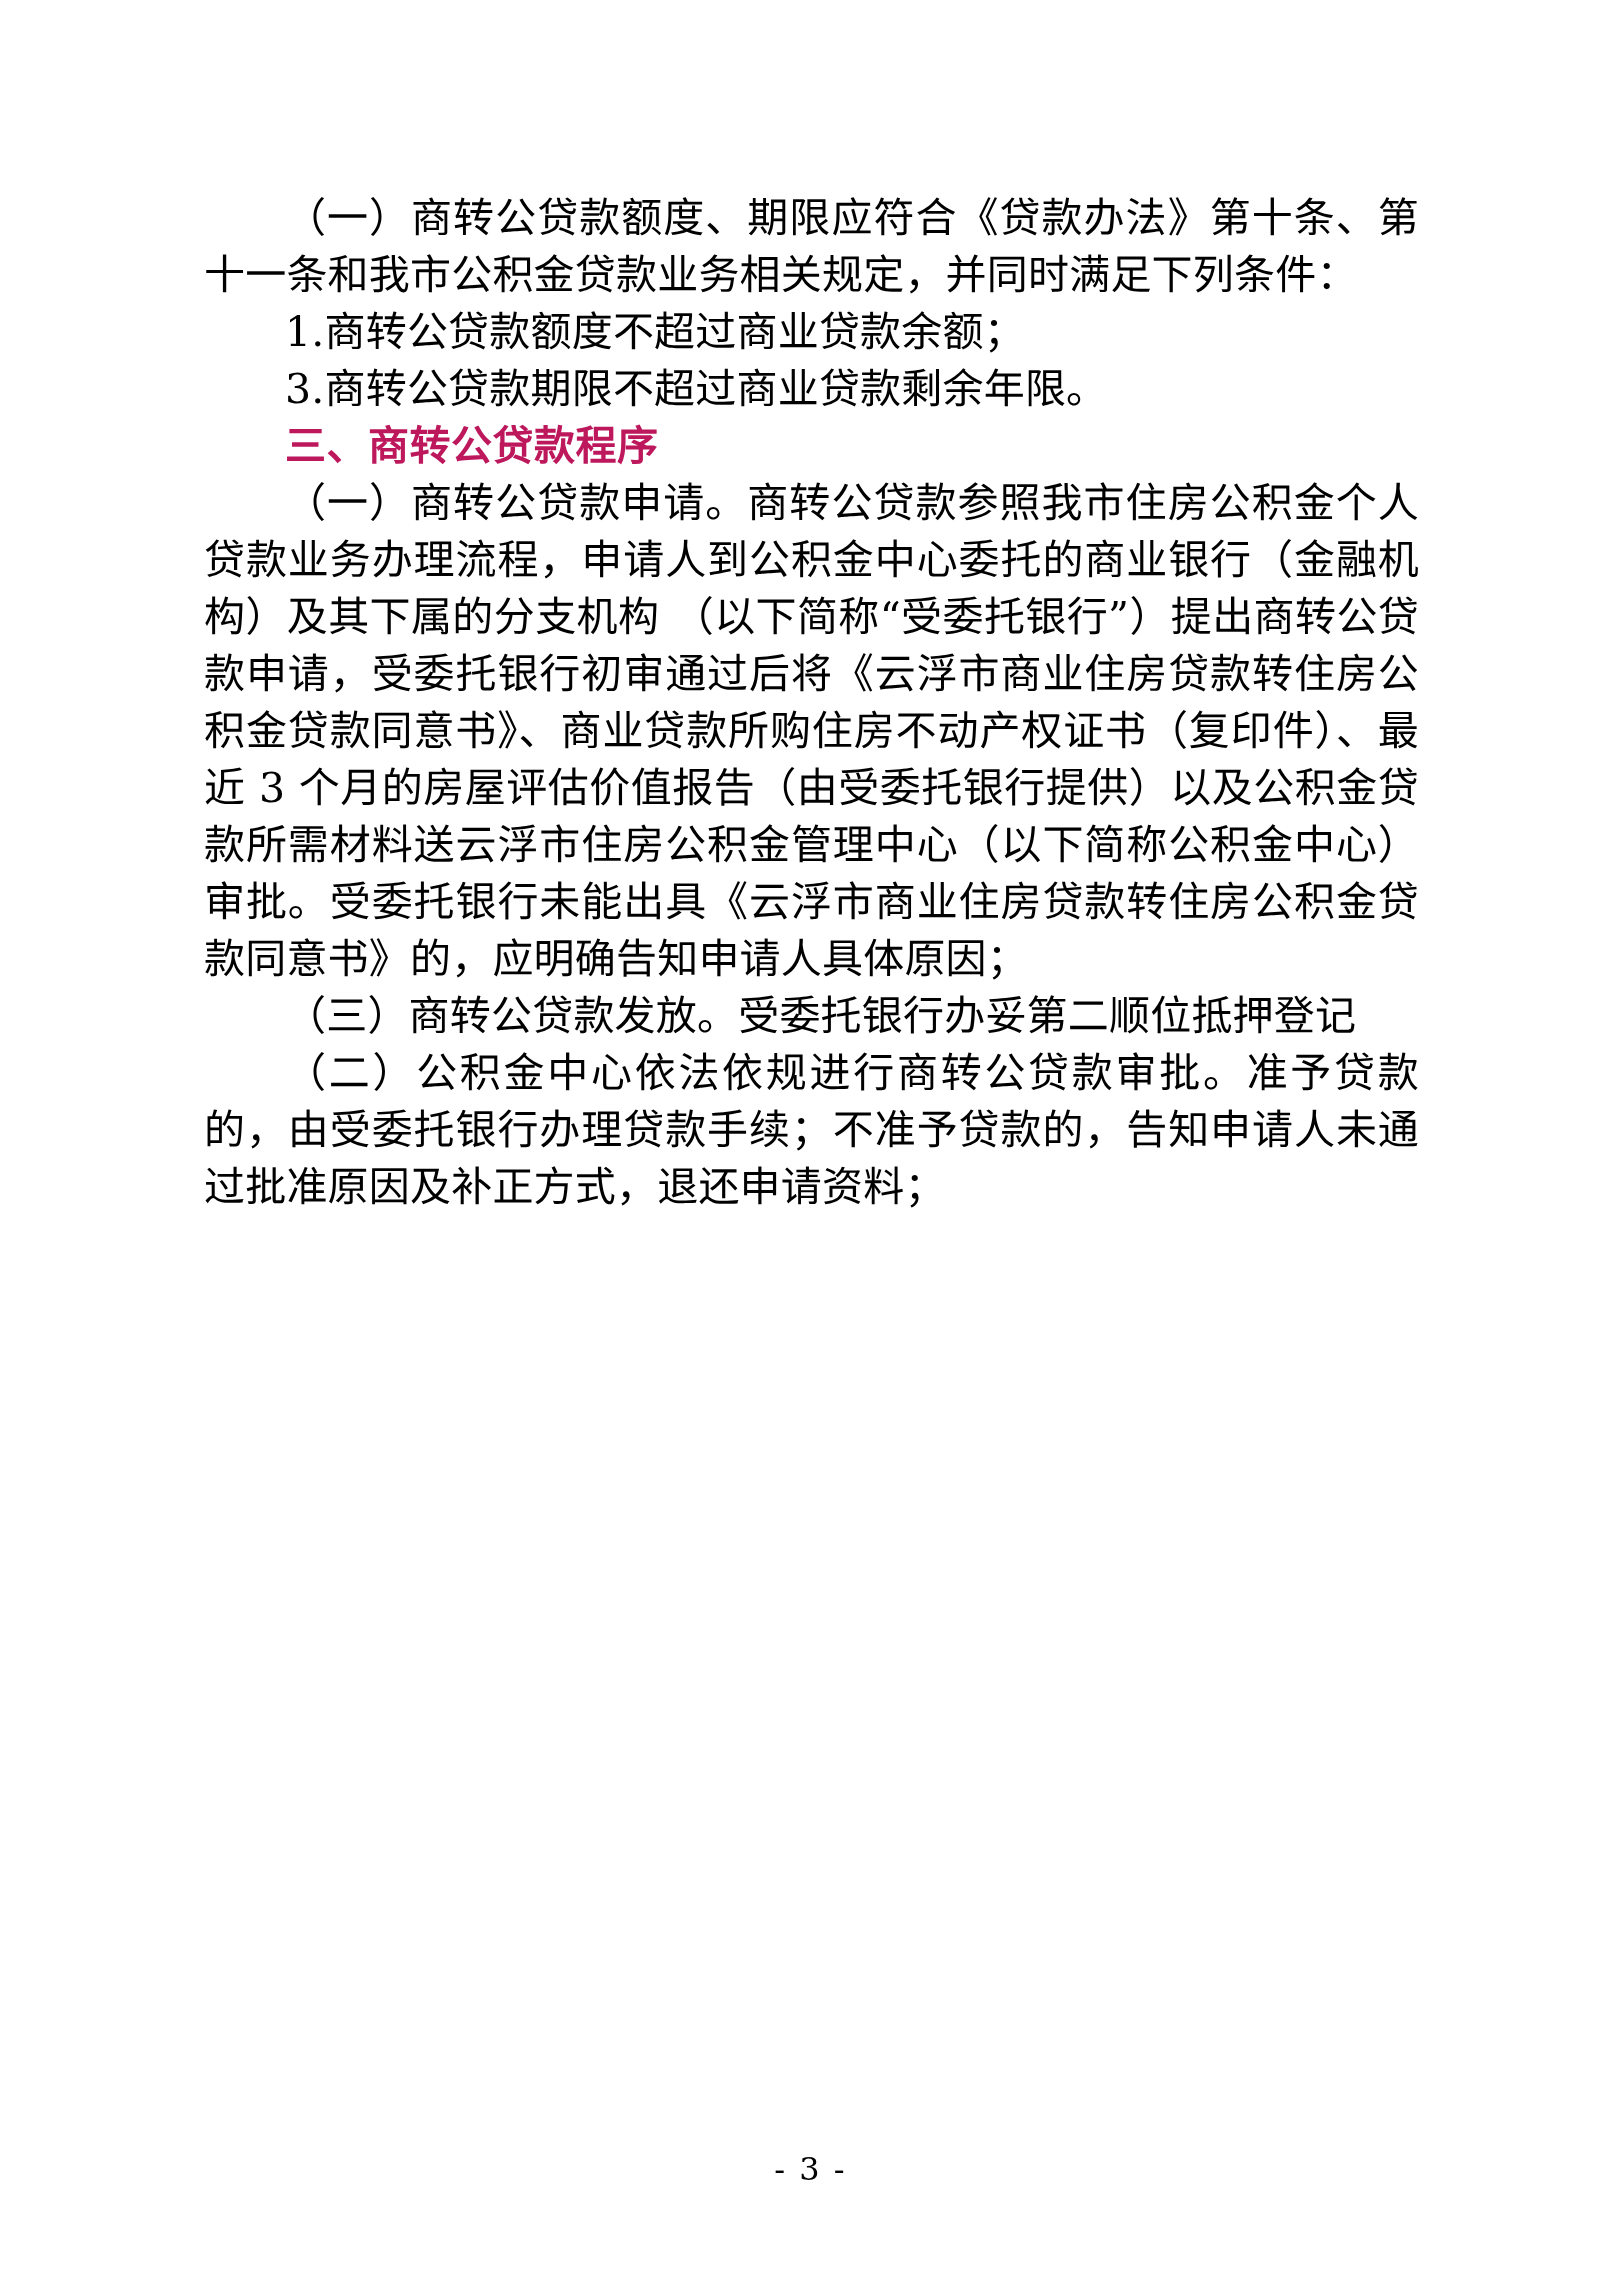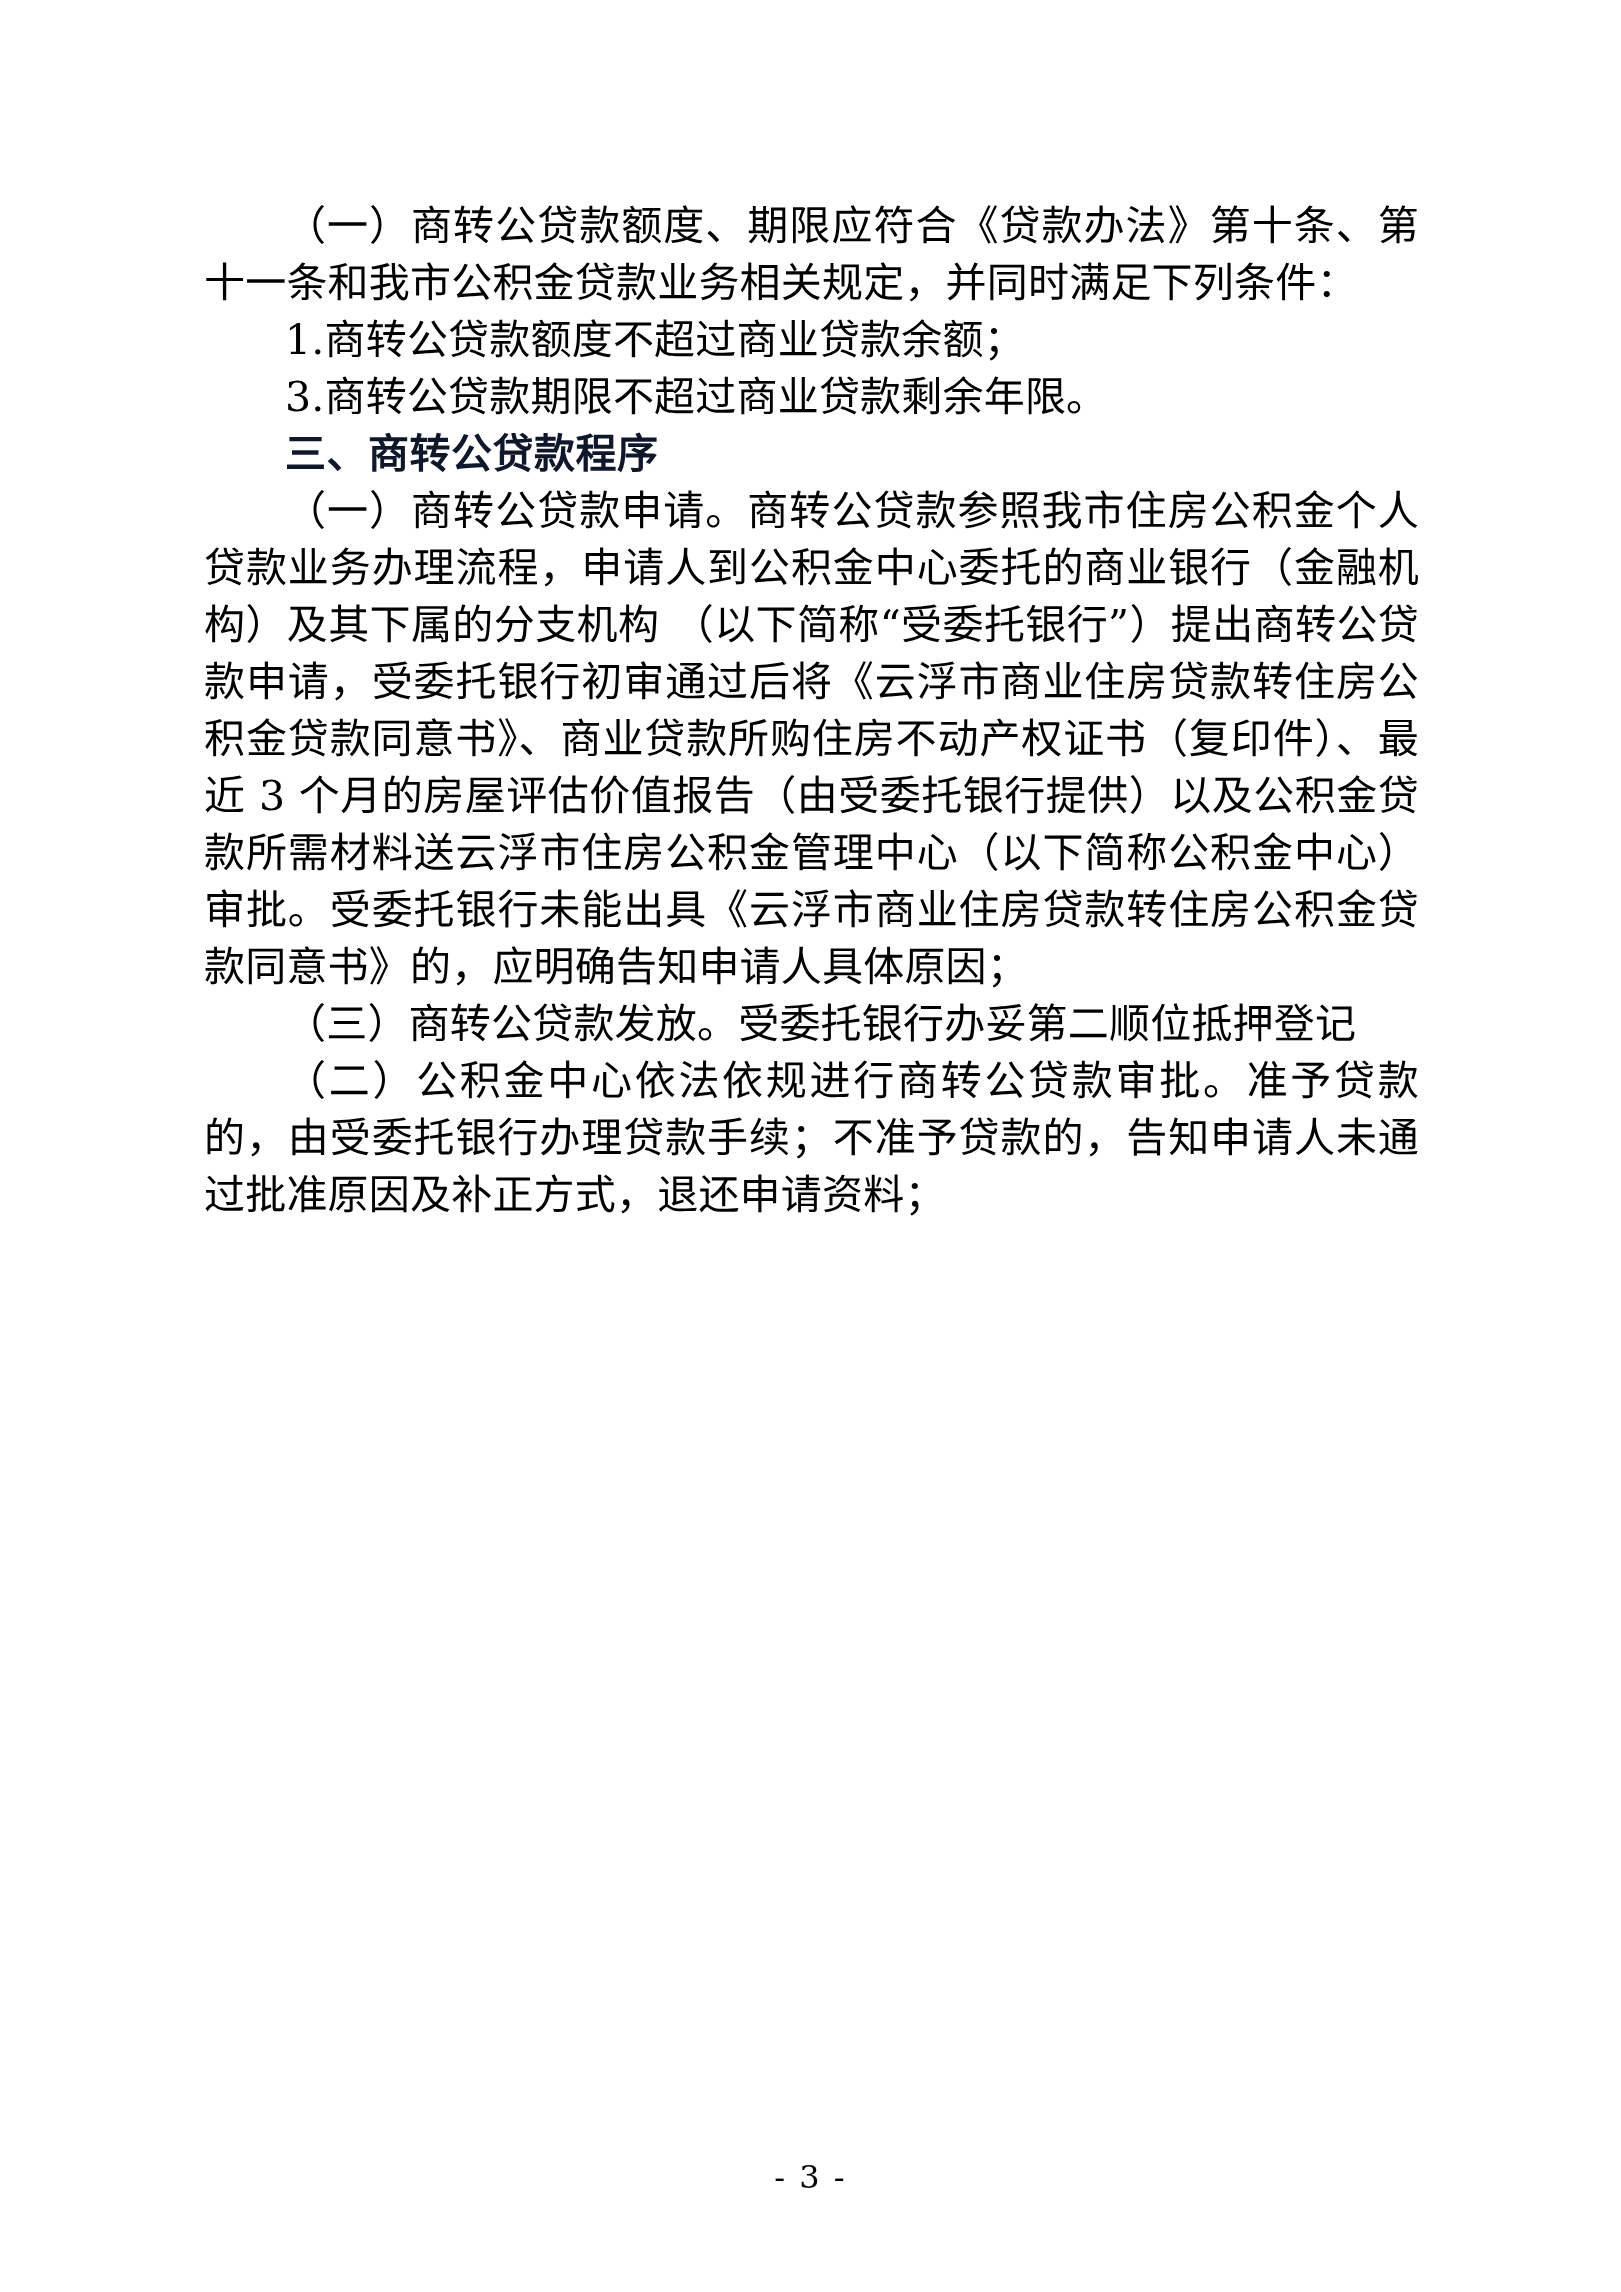--- a/index.html
+++ b/index.html
@@ -9,21 +9,21 @@
     background: #ffffff;
   }
   body {
     font-family: "DejaVu Serif", "Liberation Serif", serif;
   }
   .page {
     position: relative;
     width: 1621px;
     height: 2217px;
     background: #ffffff;
-    margin: 16px auto;
+    margin: 8px auto;
     overflow: hidden;
     box-sizing: border-box;
   }
   .content {
     position: absolute;
     left: 204px;
     top: 182px;
     width: 1215px;
   }
   
@@ -44,21 +44,21 @@
   }
   .para.item {
     text-indent: 81px;
   }
   
   .heading {
     font-family: "DejaVu Sans", "Liberation Sans", sans-serif;
     font-size: 41px;
     line-height: 57px;
     font-weight: 700;
-    color: #0f172a;
+    color: #be185d;
     margin: 0;
     text-indent: 81px;
     letter-spacing: 0.5px;
   }
   .footer {
     position: absolute;
     left: 0;
     right: 0;
     top: 2142px;
     text-align: center;

